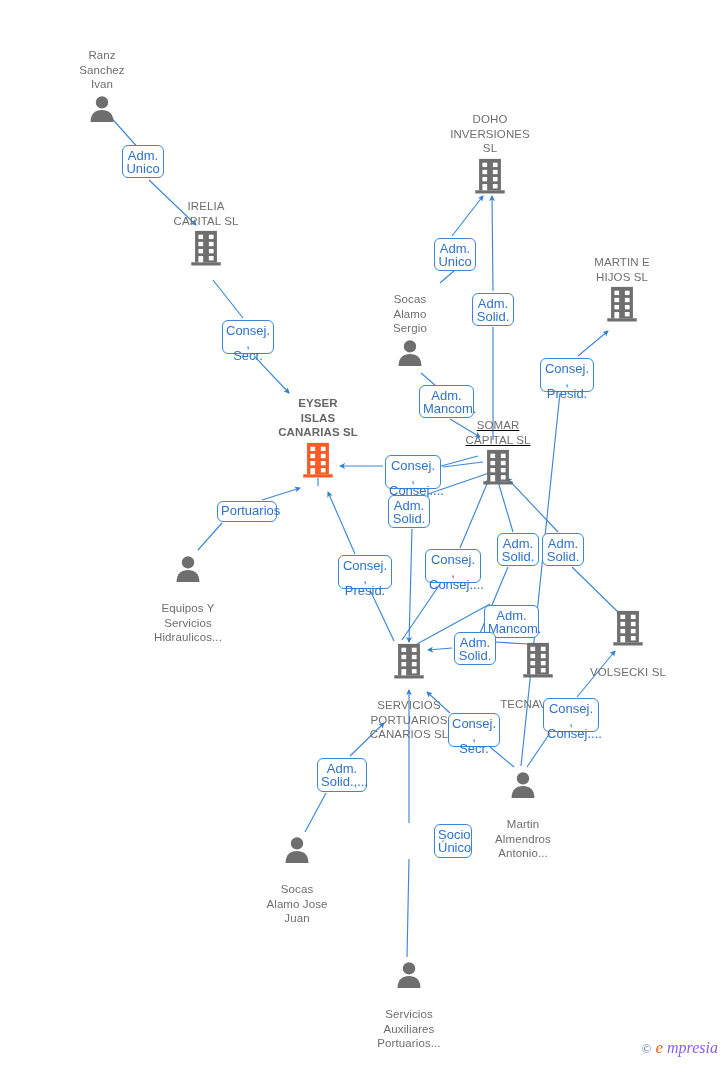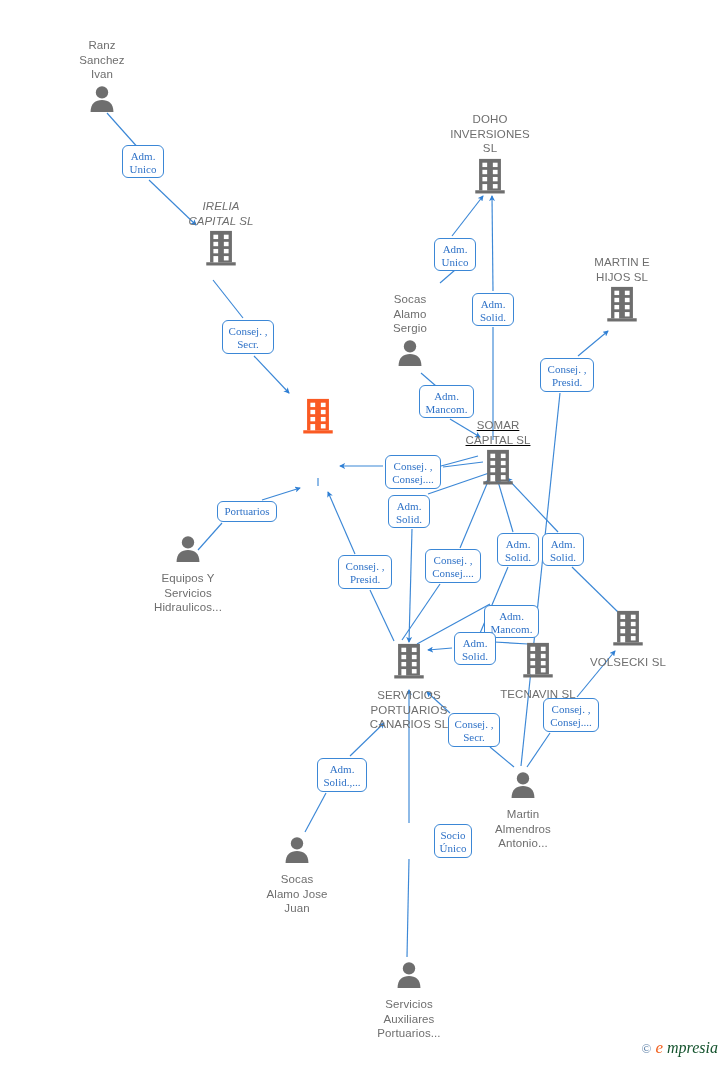--- a/index.html
+++ b/index.html
@@ -42,36 +42,36 @@
     display: block;
     margin: 1px auto 0 auto;
     width: 34px;
     height: 38px;
   }
   .node.person .node-icon {
     width: 30px;
     height: 30px;
   }
   .node.below .node-label {
-    margin-top: 8px;
+    margin-top: 18px;
   }
   .edge-label {
     position: absolute;
     box-sizing: border-box;
     background: #ffffff;
     border: 1.4px solid #3b87d6;
     border-radius: 6px;
     color: #2f72c7;
-    font-size: 11px;
+    font-size: 13px;
     line-height: 12.5px;
     text-align: center;
     padding: 4px 3px 4px 3px;
     z-index: 5;
     white-space: pre-line;
-    font-family: Liberation Serif, serif;
+    font-family: Liberation Sans, sans-serif;
   }
   #watermark {
     position: absolute;
     right: 10px;
     bottom: 12px;
     font-size: 15px;
     color: #5b7fa6;
     z-index: 9;
     font-family: "Liberation Serif", serif;
     display: flex;
@@ -81,21 +81,21 @@
   #watermark .cmark {
     font-size: 13px;
     color: #5b7fa6;
   }
   #watermark .wm-e {
     color: #f26322;
     font-style: italic;
     font-size: 17px;
   }
   #watermark .wm-rest {
-    color: #14532d;
+    color: #8b5cf6;
     font-style: italic;
     font-size: 16px;
   }
 </style>
 </head>
 <body>
 
 <div id="canvas">
 
   <svg id="edges" viewBox="0 0 728 1070" width="728" height="1070">
@@ -171,21 +171,21 @@
   <div class="node person below" style="left:102px; top:30px;">
     <div class="node-label">Ranz
 Sanchez
 Ivan</div>
     <svg class="node-icon" viewBox="0 0 32 32">
       <circle cx="16" cy="10" r="6.6" fill="#6e6e6e"></circle>
       <path d="M3.8 31 C3.8 21.6 9.2 18.2 16 18.2 C22.8 18.2 28.2 21.6 28.2 31 Z" fill="#6e6e6e"></path>
     </svg>
   </div>
 
-  <div class="node company" style="left:221px; top:199px;font-style:italic;">
+  <div class="node company" style="left:206px; top:199px;">
     <div class="node-label company">IRELIA
 CAPITAL  SL</div>
     <svg class="node-icon" viewBox="0 0 34 40">
       <rect x="5.5" y="2" width="23" height="33" fill="#6e6e6e"></rect>
       <rect x="1.5" y="35" width="31" height="3.4" fill="#6e6e6e"></rect>
       <rect x="9" y="6" width="5" height="4.6" fill="#ffffff"></rect>
       <rect x="20" y="6" width="5" height="4.6" fill="#ffffff"></rect>
       <rect x="9" y="13.5" width="5" height="4.6" fill="#ffffff"></rect>
       <rect x="20" y="13.5" width="5" height="4.6" fill="#ffffff"></rect>
       <rect x="9" y="21" width="5" height="4.6" fill="#ffffff"></rect>
@@ -234,20 +234,23 @@
     <div class="node-label">Socas
 Alamo
 Sergio</div>
     <svg class="node-icon" viewBox="0 0 32 32">
       <circle cx="16" cy="10" r="6.6" fill="#6e6e6e"></circle>
       <path d="M3.8 31 C3.8 21.6 9.2 18.2 16 18.2 C22.8 18.2 28.2 21.6 28.2 31 Z" fill="#6e6e6e"></path>
     </svg>
   </div>
 
   <div class="node company focus" style="left:318px; top:396px;">
+    <div class="node-label" style="font-weight:bold;color:#666;">EYSER
+ISLAS
+CANARIAS  SL</div>
     <svg class="node-icon" viewBox="0 0 34 40">
       <rect x="5.5" y="2" width="23" height="33" fill="#fa5a23"></rect>
       <rect x="1.5" y="35" width="31" height="3.4" fill="#fa5a23"></rect>
       <rect x="9" y="6" width="5" height="4.6" fill="#ffffff"></rect>
       <rect x="20" y="6" width="5" height="4.6" fill="#ffffff"></rect>
       <rect x="9" y="13.5" width="5" height="4.6" fill="#ffffff"></rect>
       <rect x="20" y="13.5" width="5" height="4.6" fill="#ffffff"></rect>
       <rect x="9" y="21" width="5" height="4.6" fill="#ffffff"></rect>
       <rect x="20" y="21" width="5" height="4.6" fill="#ffffff"></rect>
       <rect x="9" y="28.5" width="5" height="6.5" fill="#ffffff"></rect>
@@ -265,21 +268,21 @@
       <rect x="20" y="6" width="5" height="4.6" fill="#ffffff"></rect>
       <rect x="9" y="13.5" width="5" height="4.6" fill="#ffffff"></rect>
       <rect x="20" y="13.5" width="5" height="4.6" fill="#ffffff"></rect>
       <rect x="9" y="21" width="5" height="4.6" fill="#ffffff"></rect>
       <rect x="20" y="21" width="5" height="4.6" fill="#ffffff"></rect>
       <rect x="9" y="28.5" width="5" height="6.5" fill="#ffffff"></rect>
       <rect x="20" y="28.5" width="5" height="4.6" fill="#ffffff"></rect>
     </svg>
   </div>
 
-  <div class="node person below" style="left:188px; top:532px;">
+  <div class="node person below" style="left:188px; top:552px;">
     <svg class="node-icon" viewBox="0 0 32 32">
       <circle cx="16" cy="10" r="6.6" fill="#6e6e6e"></circle>
       <path d="M3.8 31 C3.8 21.6 9.2 18.2 16 18.2 C22.8 18.2 28.2 21.6 28.2 31 Z" fill="#6e6e6e"></path>
     </svg>
     <div class="node-label">Equipos Y
 Servicios
 Hidraulicos...</div>
   </div>
 
   <div class="node company below" style="left:538px; top:640px;">

